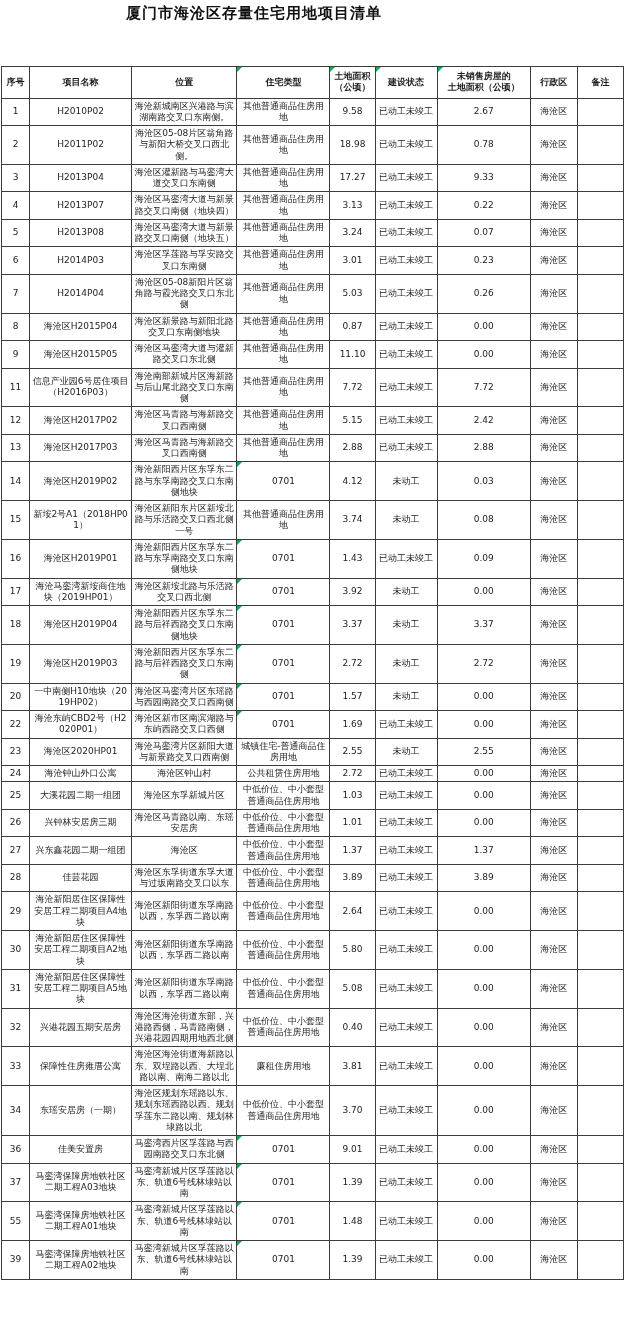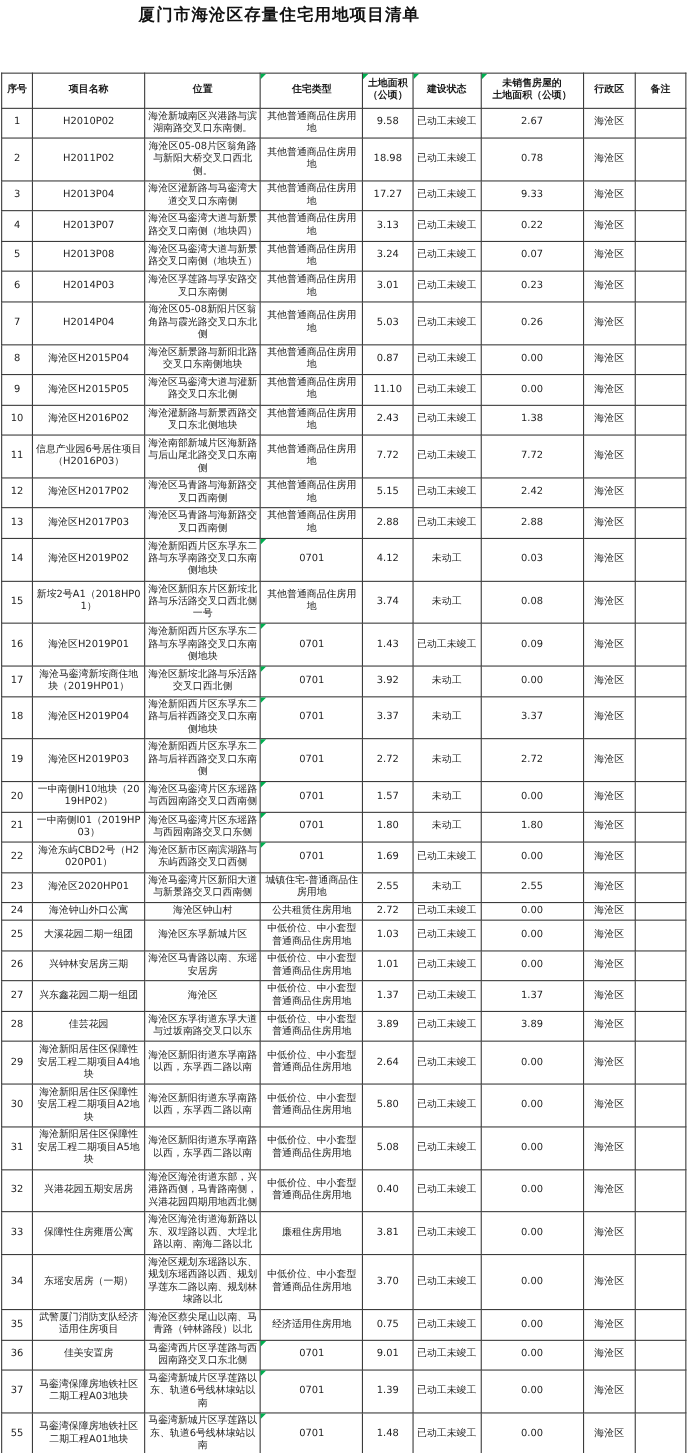--- a/index.html
+++ b/index.html
@@ -184,31 +184,20 @@
           <td>海沧区H2015P05</td>
           <td>海沧区马銮湾大道与灌新路交叉口东北侧</td>
           <td>其他普通商品住房用地</td>
           <td>11.10</td>
           <td>已动工未竣工</td>
           <td>0.00</td>
           <td>海沧区</td>
           <td></td>
         </tr>
         <tr>
-          <td>10</td>
-          <td>海沧区H2016P02</td>
-          <td>海沧灌新路与新景西路交叉口东北侧地块</td>
-          <td>其他普通商品住房用地</td>
-          <td>2.43</td>
-          <td>已动工未竣工</td>
-          <td>1.38</td>
-          <td>海沧区</td>
-          <td></td>
-        </tr>
-        <tr>
           <td>11</td>
           <td>信息产业园6号居住项目（H2016P03）</td>
           <td>海沧南部新城片区海新路与后山尾北路交叉口东南侧</td>
           <td>其他普通商品住房用地</td>
           <td>7.72</td>
           <td>已动工未竣工</td>
           <td>7.72</td>
           <td>海沧区</td>
           <td></td>
         </tr>
@@ -301,31 +290,20 @@
           <td></td>
         </tr>
         <tr>
           <td>20</td>
           <td>一中南侧H10地块（2019HP02）</td>
           <td>海沧区马銮湾片区东瑶路与西园南路交叉口西南侧</td>
           <td><span class="corner-marker show"></span>0701</td>
           <td>1.57</td>
           <td>未动工</td>
           <td>0.00</td>
-          <td>海沧区</td>
-          <td></td>
-        </tr>
-        <tr>
-          <td>21</td>
-          <td>一中南侧I01（2019HP03）</td>
-          <td>海沧区马銮湾片区东瑶路与西园南路交叉口东侧</td>
-          <td><span class="corner-marker show"></span>0701</td>
-          <td>1.80</td>
-          <td>未动工</td>
-          <td>1.80</td>
           <td>海沧区</td>
           <td></td>
         </tr>
         <tr>
           <td>22</td>
           <td>海沧东屿CBD2号（H2020P01）</td>
           <td>海沧区新市区南滨湖路与东屿西路交叉口西侧</td>
           <td><span class="corner-marker show"></span>0701</td>
           <td>1.69</td>
           <td>已动工未竣工</td>
@@ -459,31 +437,20 @@
           <td>东瑶安居房（一期）</td>
           <td>海沧区规划东瑶路以东、规划东瑶西路以西、规划孚莲东二路以南、规划林埭路以北</td>
           <td>中低价位、中小套型普通商品住房用地</td>
           <td>3.70</td>
           <td>已动工未竣工</td>
           <td>0.00</td>
           <td>海沧区</td>
           <td></td>
         </tr>
         <tr>
-          <td>35</td>
-          <td>武警厦门消防支队经济适用住房项目</td>
-          <td>海沧区蔡尖尾山以南、马青路（钟林路段）以北</td>
-          <td>经济适用住房用地</td>
-          <td>0.75</td>
-          <td>已动工未竣工</td>
-          <td>0.00</td>
-          <td>海沧区</td>
-          <td></td>
-        </tr>
-        <tr>
           <td>36</td>
           <td>佳美安置房</td>
           <td>马銮湾西片区孚莲路与西园南路交叉口东北侧</td>
           <td><span class="corner-marker show"></span>0701</td>
           <td>9.01</td>
           <td>已动工未竣工</td>
           <td>0.00</td>
           <td>海沧区</td>
           <td></td>
         </tr>

